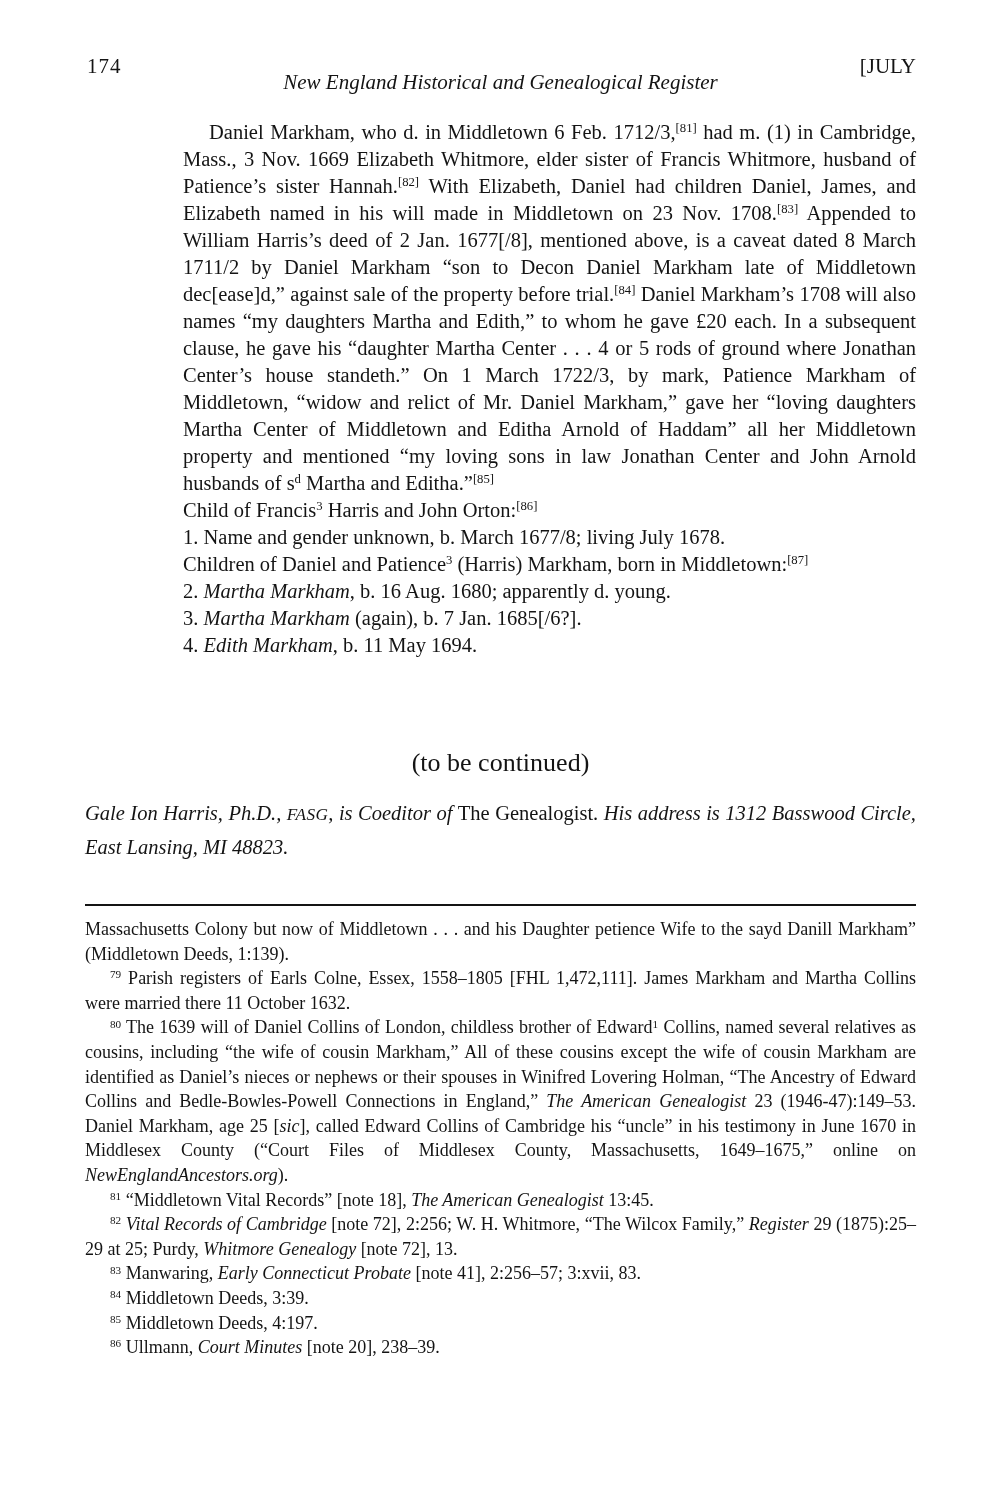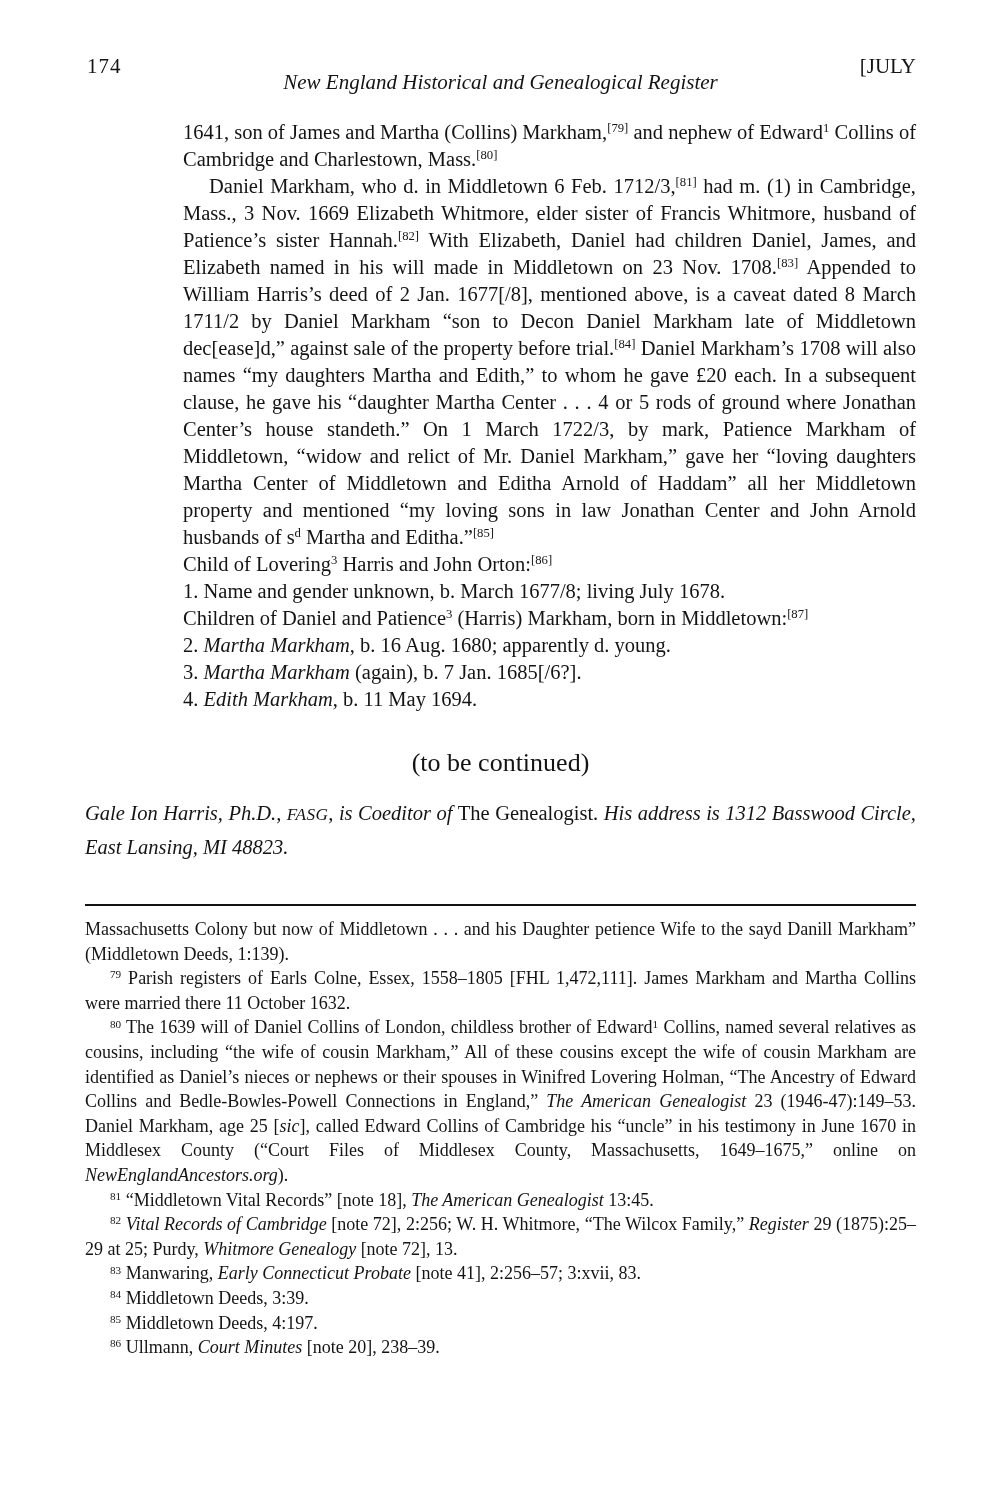--- a/index.html
+++ b/index.html
@@ -96,23 +96,22 @@
 
 <div class="page">
 
   <header class="header">
     <span class="page-num">174</span>
     <span class="journal-title">New England Historical and Genealogical Register</span>
     <span class="issue">[JULY</span>
   </header>
 
   <main class="body-block">
-    <p><span>1641, son of James and Martha (Collins) Markham,</span><span class="seg-s">[79]</span><span> and nephew of Edward</span><span class="seg-s">1</span><span> Collins of Cambridge and Charlestown, Mass.</span><span class="seg-s">[80]</span></p>
     <p class="para-indent"><span>Daniel Markham, who d. in Middletown 6 Feb. 1712/3,</span><span class="seg-s">[81]</span><span> had m. (1) in Cambridge, Mass., 3 Nov. 1669 Elizabeth Whitmore, elder sister of Francis Whitmore, husband of Patience’s sister Hannah.</span><span class="seg-s">[82]</span><span> With Elizabeth, Daniel had children Daniel, James, and Elizabeth named in his will made in Middletown on 23 Nov. 1708.</span><span class="seg-s">[83]</span><span> Appended to William Harris’s deed of 2 Jan. 1677[/8], mentioned above, is a caveat dated 8 March 1711/2 by Daniel Markham “son to Decon Daniel Markham late of Middletown dec[ease]d,” against sale of the property before trial.</span><span class="seg-s">[84]</span><span> Daniel Markham’s 1708 will also names “my daughters Martha and Edith,” to whom he gave £20 each. In a subsequent clause, he gave his “daughter Martha Center&nbsp;.&nbsp;.&nbsp;.&nbsp;4 or 5 rods of ground where Jonathan Center’s house standeth.” On 1 March 1722/3, by mark, Patience Markham of Middletown, “widow and relict of Mr. Daniel Markham,” gave her “loving daughters Martha Center of Middletown and Editha Arnold of Haddam” all her Middletown property and mentioned “my loving sons in law Jonathan Center and John Arnold husbands of s</span><span class="seg-s">d</span><span> Martha and Editha.”</span><span class="seg-s">[85]</span></p>
-    <div class="list-head"><span>Child of Lovering</span><span class="seg-s">3</span><span> Harris and John Orton:</span><span class="seg-s">[86]</span></div>
+    <div class="list-head"><span>Child of Francis</span><span class="seg-s">3</span><span> Harris and John Orton:</span><span class="seg-s">[86]</span></div>
     <div class="list-item"><span>1. Name and gender unknown, b. March 1677/8; living July 1678.</span></div>
     <div class="list-head"><span>Children of Daniel and Patience</span><span class="seg-s">3</span><span> (Harris) Markham, born in Middletown:</span><span class="seg-s">[87]</span></div>
     <div class="list-item"><span>2. </span><span class="seg-i">Martha Markham</span><span>, b. 16 Aug. 1680; apparently d. young.</span></div>
     <div class="list-item"><span>3. </span><span class="seg-i">Martha Markham</span><span> (again), b. 7 Jan. 1685[/6?].</span></div>
     <div class="list-item"><span>4. </span><span class="seg-i">Edith Markham</span><span>, b. 11 May 1694.</span></div>
   </main>
 
   <div class="continued">(to be continued)</div>
 
   <div class="bio"><span class="seg-i">Gale Ion Harris, Ph.D., </span><span class="seg-isc">FASG</span><span class="seg-i">, is Coeditor of </span><span>The Genealogist.</span><span class="seg-i"> His address is 1312 Basswood Circle, East Lansing, MI 48823.</span></div>

